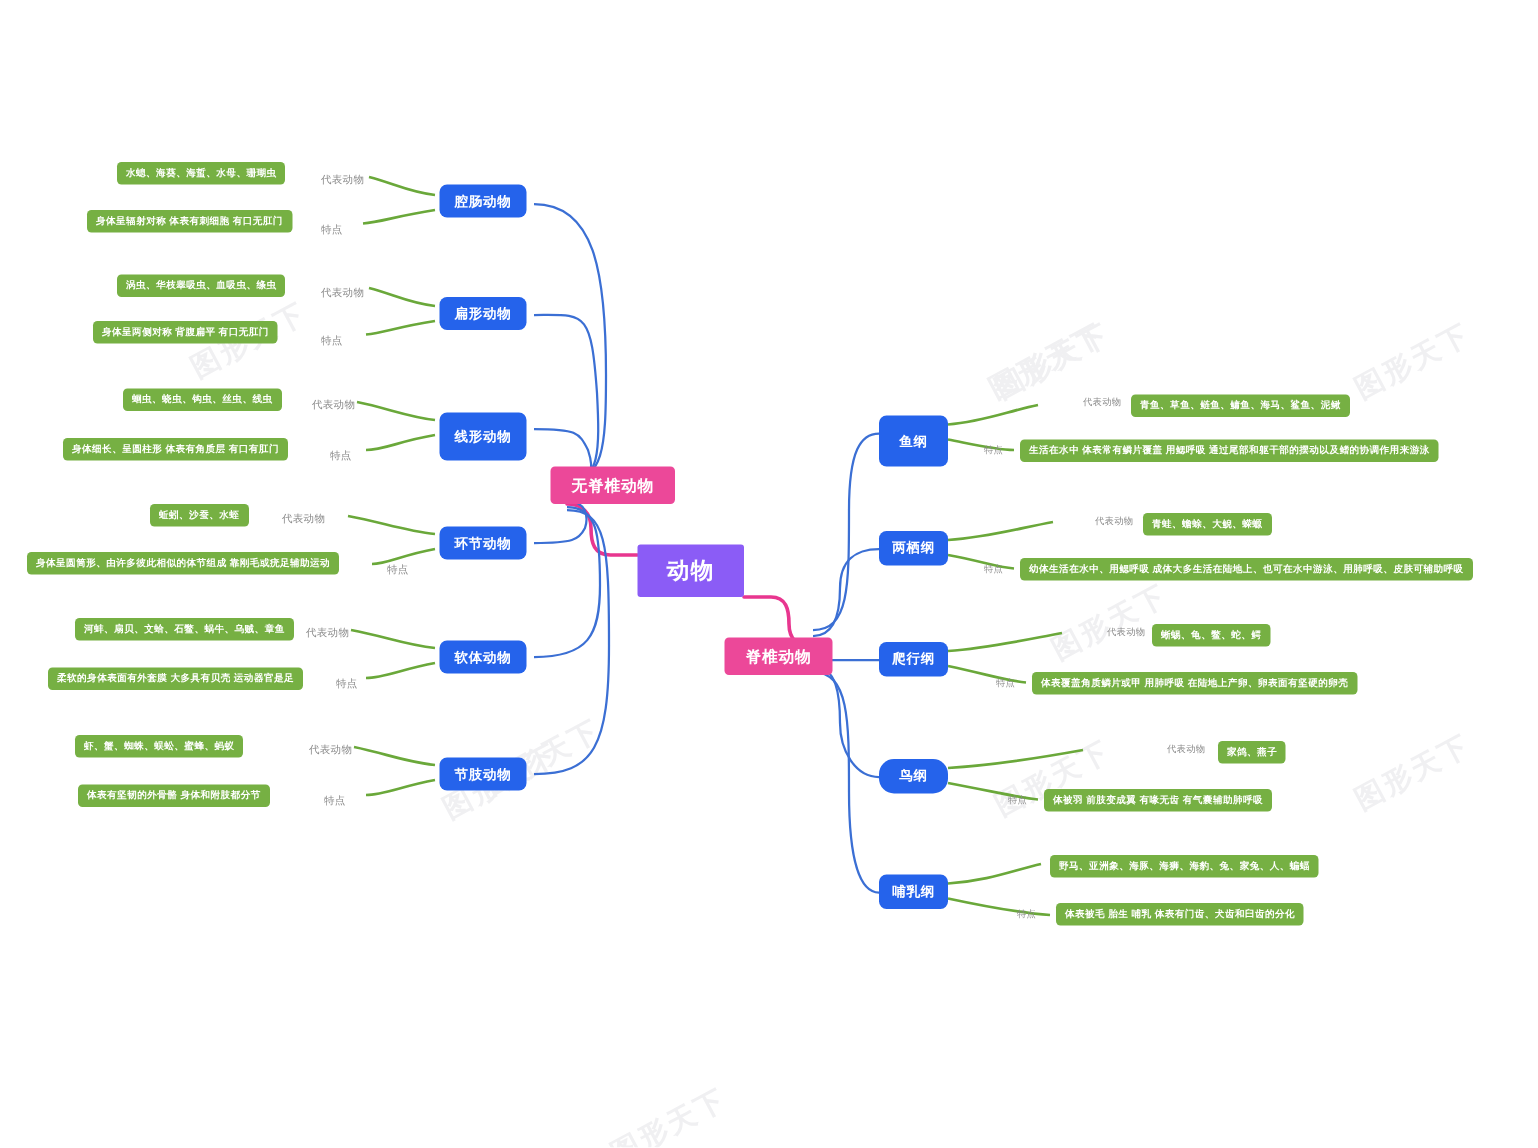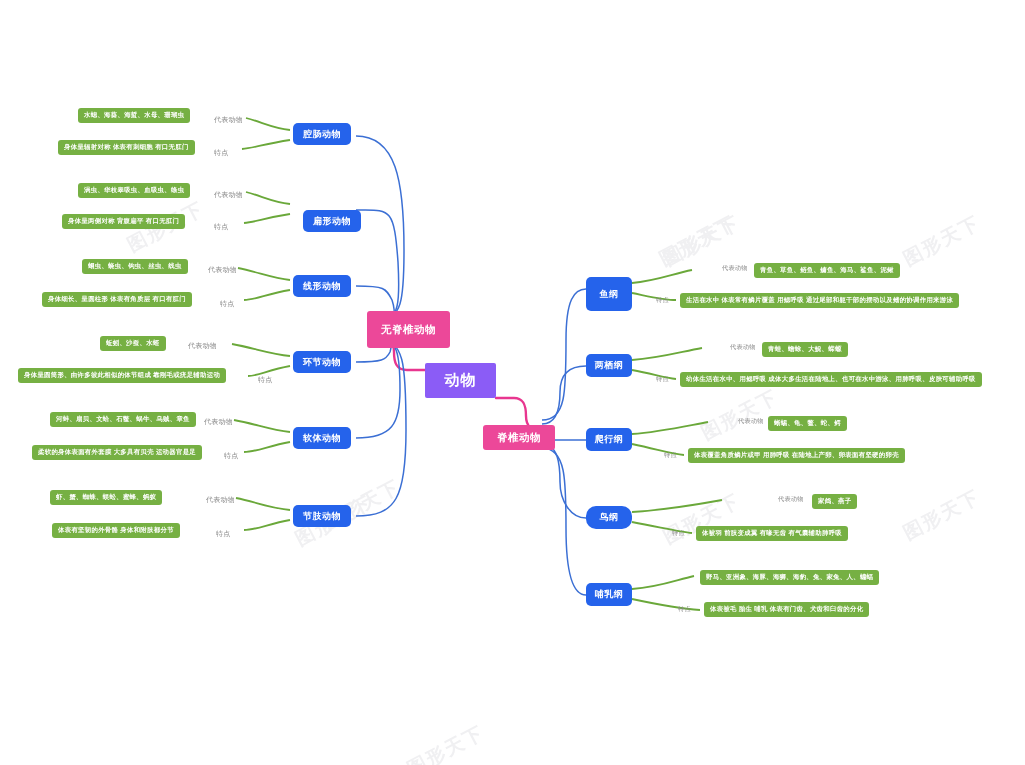--- a/index.html
+++ b/index.html
@@ -155,26 +155,26 @@
 
     <path d="M632,512 C666,510 700,504 722,500" fill="none" stroke="#6aa83a" stroke-width="1.8"></path>
     <path d="M632,522 C664,528 680,532 692,533" fill="none" stroke="#6aa83a" stroke-width="1.8"></path>
 
     <path d="M632,589 C660,587 676,580 694,576" fill="none" stroke="#6aa83a" stroke-width="1.8"></path>
     <path d="M632,599 C660,605 684,609 700,610" fill="none" stroke="#6aa83a" stroke-width="1.8"></path>
   </svg>
 
   <div class="node node-root" style="left:425px; top:363px; width:71px; height:35px;">动物</div>
 
-  <div class="node node-l1" style="left:367px; top:311px; width:83px; height:37px;">无脊椎动物</div>
+  <div class="node node-l1" style="left:367px; top:311px; width:83px; height:25px;">无脊椎动物</div>
   <div class="node node-l1" style="left:483px; top:425px; width:72px; height:25px;">脊椎动物</div>
 
   <div class="node node-l2" style="left:293px; top:123px; width:58px; height:22px;">腔肠动物</div>
-  <div class="node node-l2" style="left:303px; top:198px; width:58px; height:22px;margin-top:12px;">扁形动物</div>
-  <div class="node node-l2" style="left:293px; top:275px; width:58px; height:22px;">线形动物</div>
+  <div class="node node-l2" style="left:293px; top:198px; width:58px; height:22px;">扁形动物</div>
+  <div class="node node-l2" style="left:293px; top:275px; width:58px; height:32px;">线形动物</div>
   <div class="node node-l2" style="left:293px; top:351px; width:58px; height:22px;">环节动物</div>
   <div class="node node-l2" style="left:293px; top:427px; width:58px; height:22px;">软体动物</div>
   <div class="node node-l2" style="left:293px; top:505px; width:58px; height:22px;">节肢动物</div>
 
   <div class="node node-l2" style="left:586px; top:277px; width:46px; height:34px;">鱼纲</div>
   <div class="node node-l2" style="left:586px; top:354px; width:46px; height:23px;">两栖纲</div>
   <div class="node node-l2" style="left:586px; top:428px; width:46px; height:23px;">爬行纲</div>
   <div class="node node-l2" style="left:586px; top:506px; width:46px; height:23px;border-radius:10px;">鸟纲</div>
   <div class="node node-l2" style="left:586px; top:583px; width:46px; height:23px;">哺乳纲</div>
 

